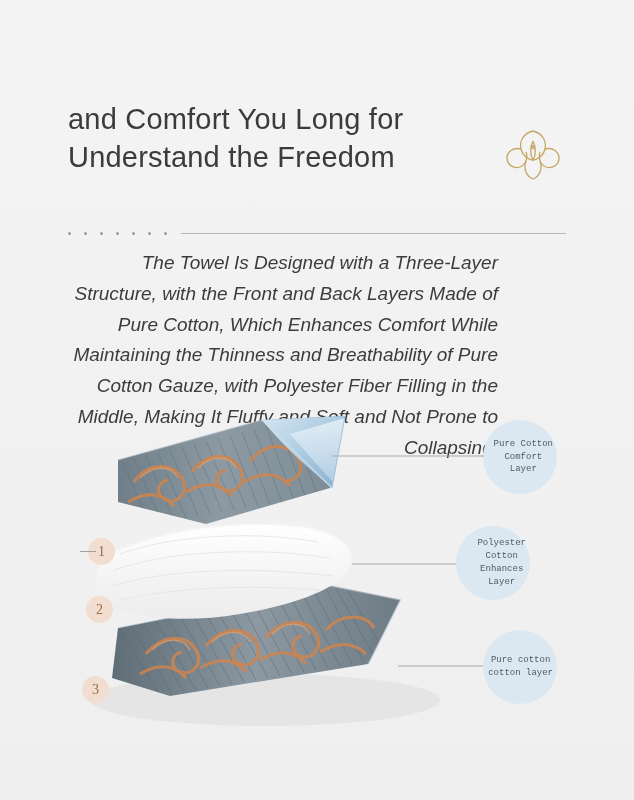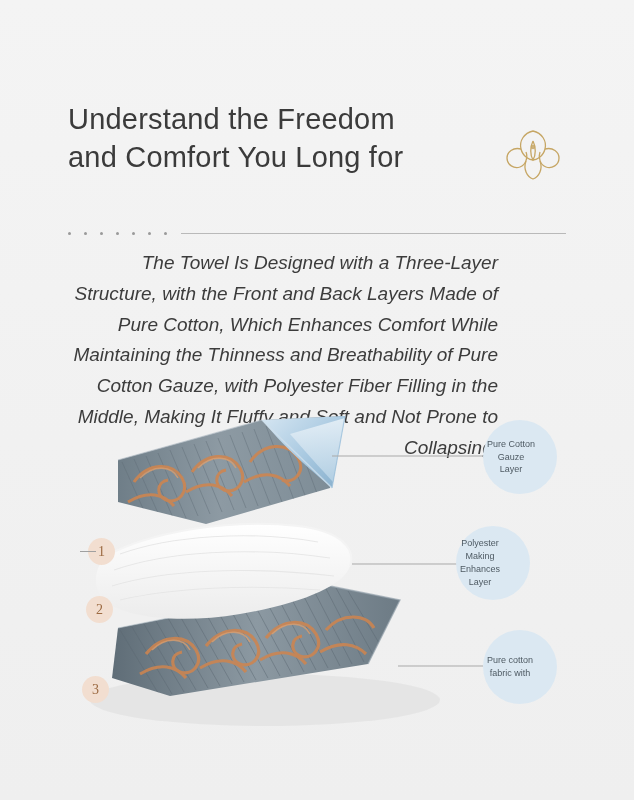--- a/index.html
+++ b/index.html
@@ -80,26 +80,27 @@
   .marker.m1 { left: 88px; top: 160px; }
   .marker.m2 { left: 86px; top: 218px; }
   .marker.m3 { left: 82px; top: 298px; }
 
   
   .bubble {
     position: absolute;
     width: 74px; height: 74px;
     border-radius: 50%;
     background: #dbe8f2;
-    display: flex; align-items: center; justify-content: flex-start;
+    display: flex; align-items: center; justify-content: flex-end;
     text-align: center;
     font-size: 9px;
     line-height: 1.42;
     color: #4e5a63;
     padding: 4px;
+    font-family: Liberation Mono, monospace;
   }
   .bubble.b1 { left: 483px; top: 42px; }
   .bubble.b2 { left: 456px; top: 148px; }
   .bubble.b3 { left: 483px; top: 252px; }
 
   
   .stub {
     position: absolute;
     height: 1px;
     background: #a0a0a0;
@@ -107,22 +108,22 @@
   .stub.s1 { left: 80px; top: 173px; width: 16px; }
 
   .diagram svg { position: absolute; left: 0; top: 0; }
 </style>
 </head>
 <body>
 
 <div class="page">
 
   <div class="heading">
+    <span class="heading-line">and Comfort You Long for</span>
     <span class="heading-line">Understand the Freedom</span>
-    <span class="heading-line">and Comfort You Long for</span>
   </div>
 
   <div class="emblem">
     <svg width="72" height="72" viewBox="0 0 72 72">
       <g fill="none" stroke="#c6a664" stroke-width="1.3">
         <path d="M36 14 C27 16 22 24 24 32 C26 40 33 43 36 43 C39 43 46 40 48 32 C50 24 45 16 36 14 Z"></path>
         <path d="M24 32 C16 30 10 35 10 41 C10 48 17 52 23 50 C29 48 31 40 29 35"></path>
         <path d="M48 32 C56 30 62 35 62 41 C62 48 55 52 49 50 C43 48 41 40 43 35"></path>
         <path d="M29 44 C26 52 30 60 36 62 C42 60 46 52 43 44"></path>
         <path d="M36 24 C33 30 33 38 36 43 C39 38 39 30 36 24"></path>
@@ -295,35 +296,35 @@
     </svg>
 
     <div class="marker m1">1</div>
     <div class="marker m2">2</div>
     <div class="marker m3">3</div>
     <div class="stub s1"></div>
 
     <div class="bubble b1">
       <span>
         <span>Pure Cotton</span><br>
-        <span>Gauze</span><br>
+        <span>Comfort</span><br>
         <span>Layer</span>
       </span>
     </div>
 
     <div class="bubble b2">
       <span>
         <span>Polyester</span><br>
-        <span>Making</span><br>
+        <span>Cotton</span><br>
         <span>Enhances</span><br>
         <span>Layer</span>
       </span>
     </div>
 
     <div class="bubble b3">
       <span>
         <span>Pure cotton</span><br>
-        <span>fabric with</span>
+        <span>cotton layer</span>
       </span>
     </div>
 
   </div>
 </div>
 
 </body></html>

